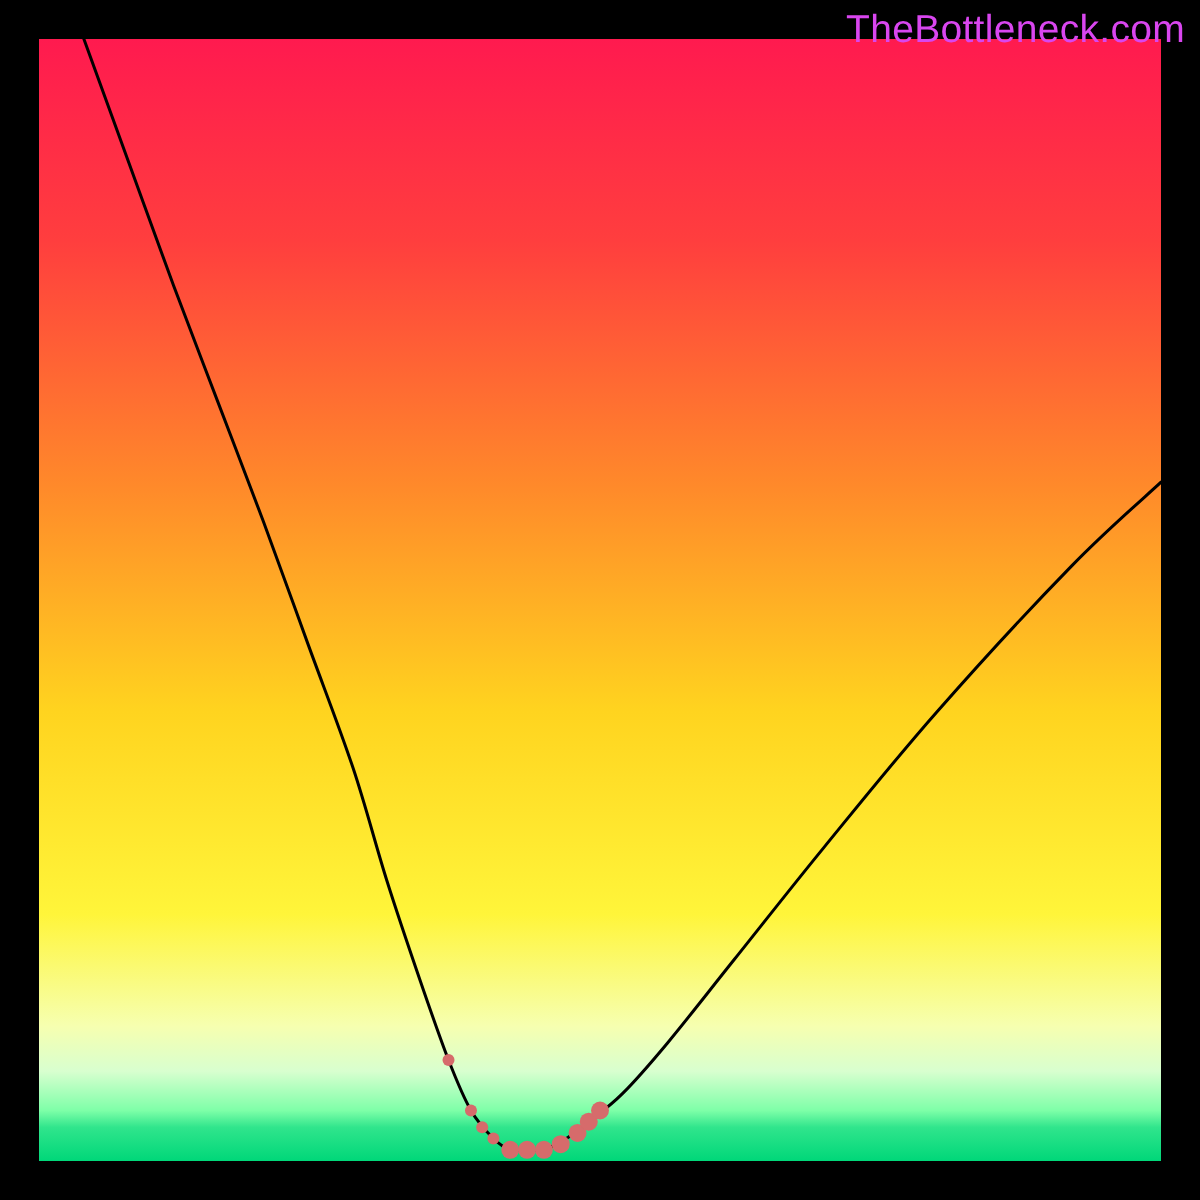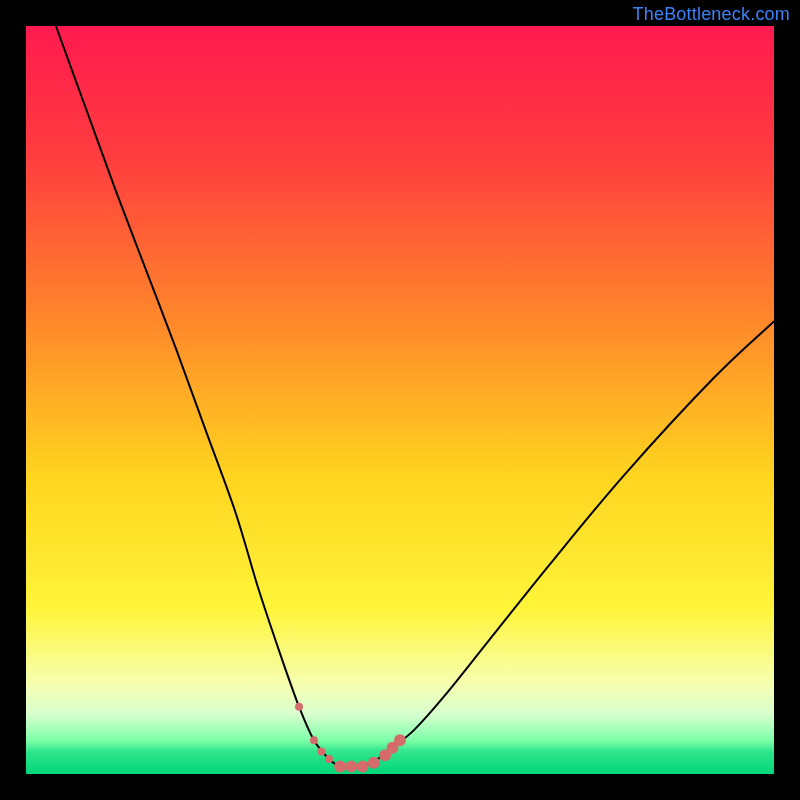--- a/index.html
+++ b/index.html
@@ -22,22 +22,22 @@
     left: 26px;
     top: 26px;
     width: 748px;
     height: 748px;
     overflow: hidden;
   }
   .watermark {
     position: absolute;
     top: 4px;
     right: 10px;
-    color: #3b82f6;
-    font-size: 18px;
+    color: #d946ef;
+    font-size: 26px;
     font-weight: 500;
     letter-spacing: 0.2px;
     z-index: 10;
   }
   svg { display: block; }
 </style>
 </head>
 <body>
 
 <div class="frame">

